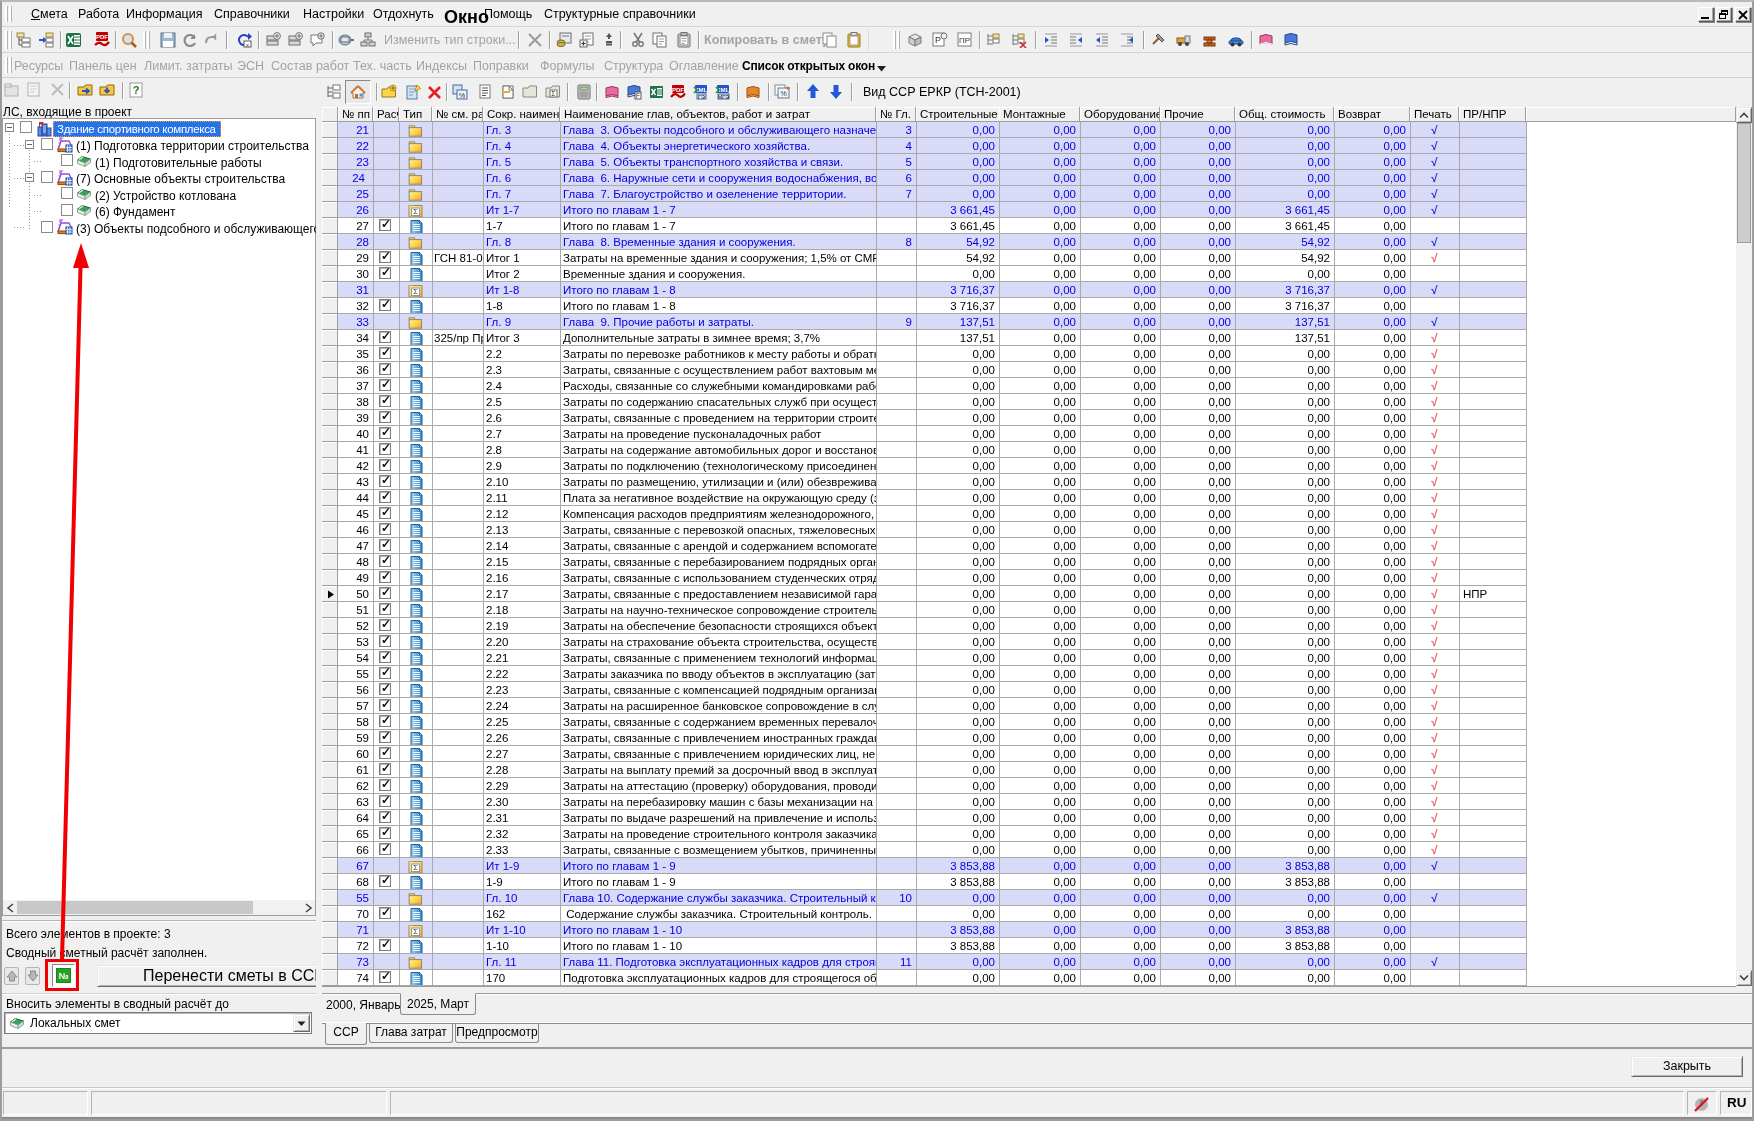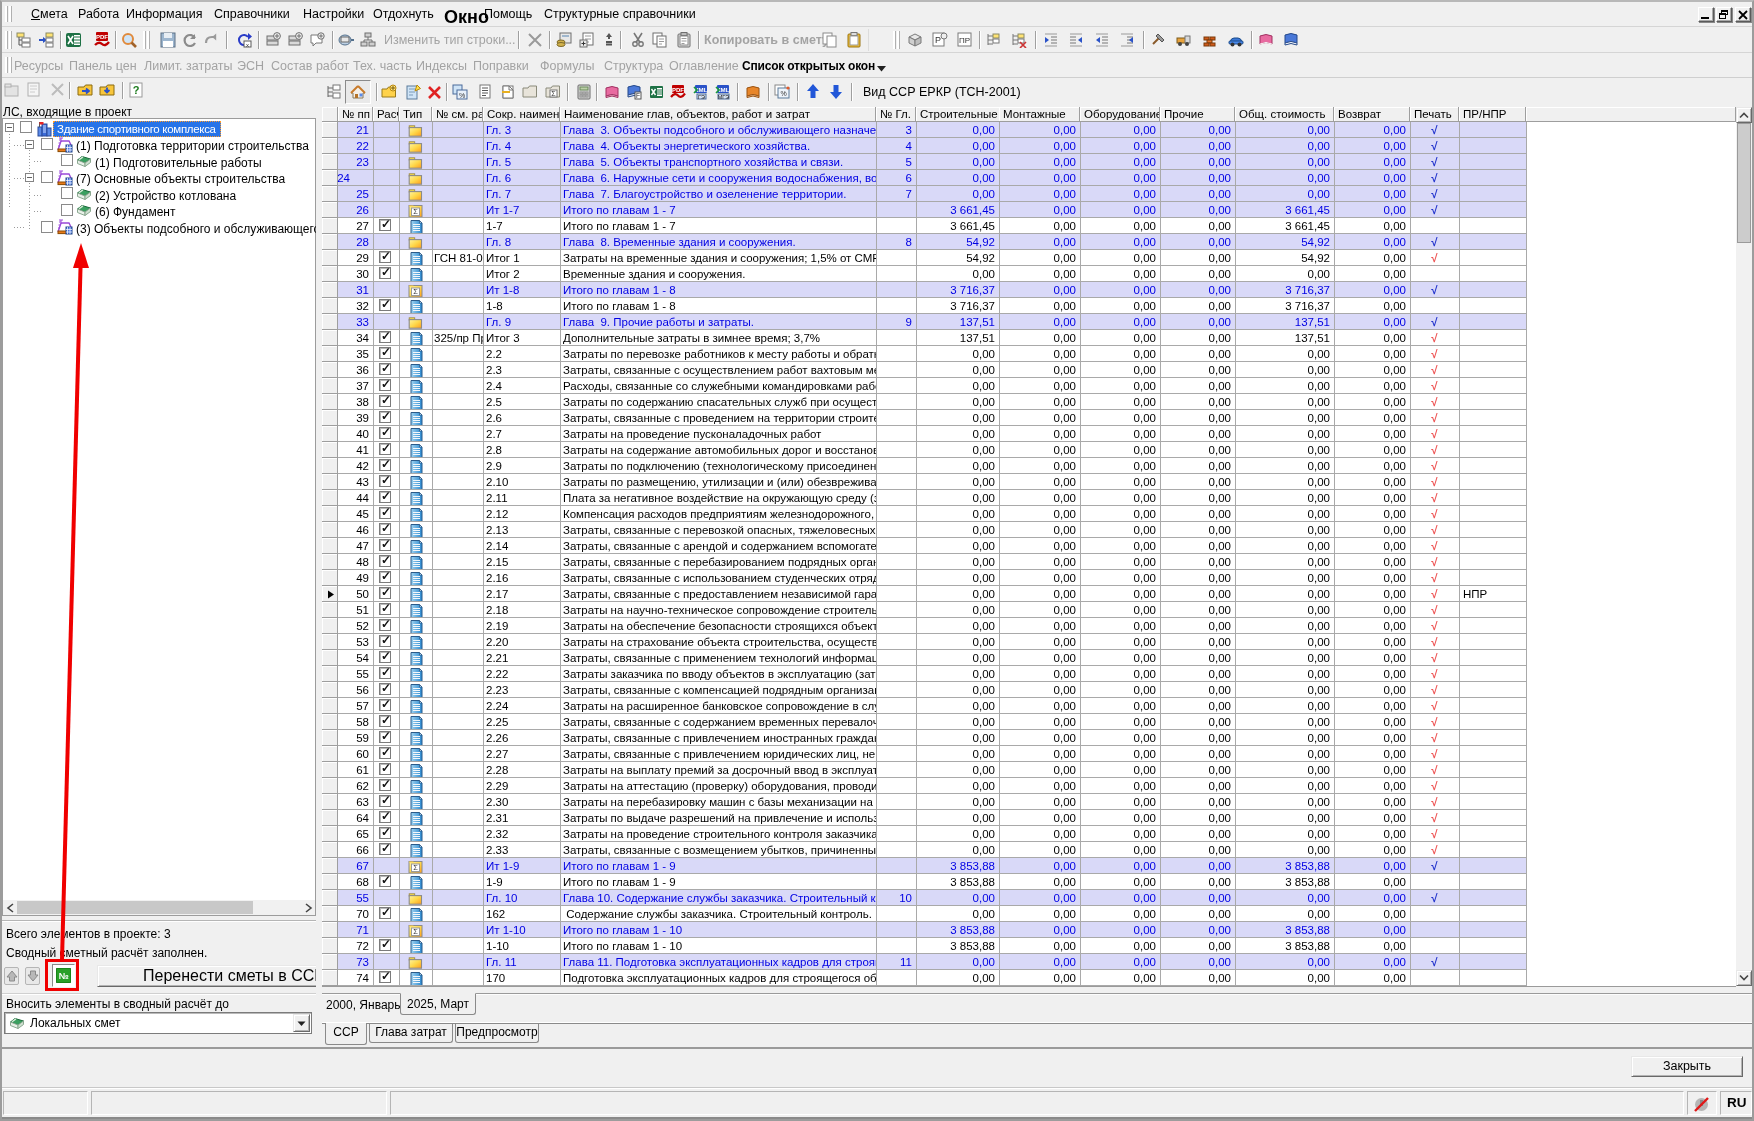--- a/index.html
+++ b/index.html
@@ -619,21 +619,21 @@
 <div class="cell num" style="left:916px;top:154px;width:83px;color:#0000e4">0,00</div>
 <div class="cell num" style="left:999px;top:154px;width:81px;color:#0000e4">0,00</div>
 <div class="cell num" style="left:1080px;top:154px;width:80px;color:#0000e4">0,00</div>
 <div class="cell num" style="left:1160px;top:154px;width:75px;color:#0000e4">0,00</div>
 <div class="cell num" style="left:1235px;top:154px;width:99px;color:#0000e4">0,00</div>
 <div class="cell num" style="left:1334px;top:154px;width:76px;color:#0000e4">0,00</div>
 <div class="cell" style="left:1410px;top:154px;width:49px;text-align:center;color:#2233cc;font-weight:bold">√</div>
 <div class="ab" style="left:338px;top:170px;width:1188px;height:15px;background:#d9d9f8"></div>
 <div class="mcell" style="top:170px;height:16px"></div>
 <div class="ab" style="left:338px;top:185px;width:1188px;height:1px;background:#a9a9a9"></div>
-<div class="cell num" style="left:319px;top:170px;width:35px;color:#0000e4">24</div>
+<div class="cell num" style="left:334px;top:170px;width:35px;color:#0000e4">24</div>
 <svg style="left:408px;top:171px" width="15" height="14" viewBox="0 0 15 14">
     <rect x="1.2" y="2.8" width="5.5" height="2.4" fill="#ffe24a" stroke="#9a8a4a" stroke-width="0.9"></rect>
     <rect x="1.2" y="4.6" width="12.3" height="8.6" fill="url(#gf)" stroke="#8a8a8a" stroke-width="1.1"></rect>
   </svg>
 <div class="cell" style="left:486px;top:170px;width:74px;color:#0000e4">Гл. 6</div>
 <div class="cell" style="left:563px;top:170px;width:313px;color:#0000e4">Глава&nbsp; 6. Наружные сети и сооружения водоснабжения, водоотведения</div>
 <div class="cell num" style="left:876px;top:170px;width:40px;color:#0000e4">6</div>
 <div class="cell num" style="left:916px;top:170px;width:83px;color:#0000e4">0,00</div>
 <div class="cell num" style="left:999px;top:170px;width:81px;color:#0000e4">0,00</div>
 <div class="cell num" style="left:1080px;top:170px;width:80px;color:#0000e4">0,00</div>

